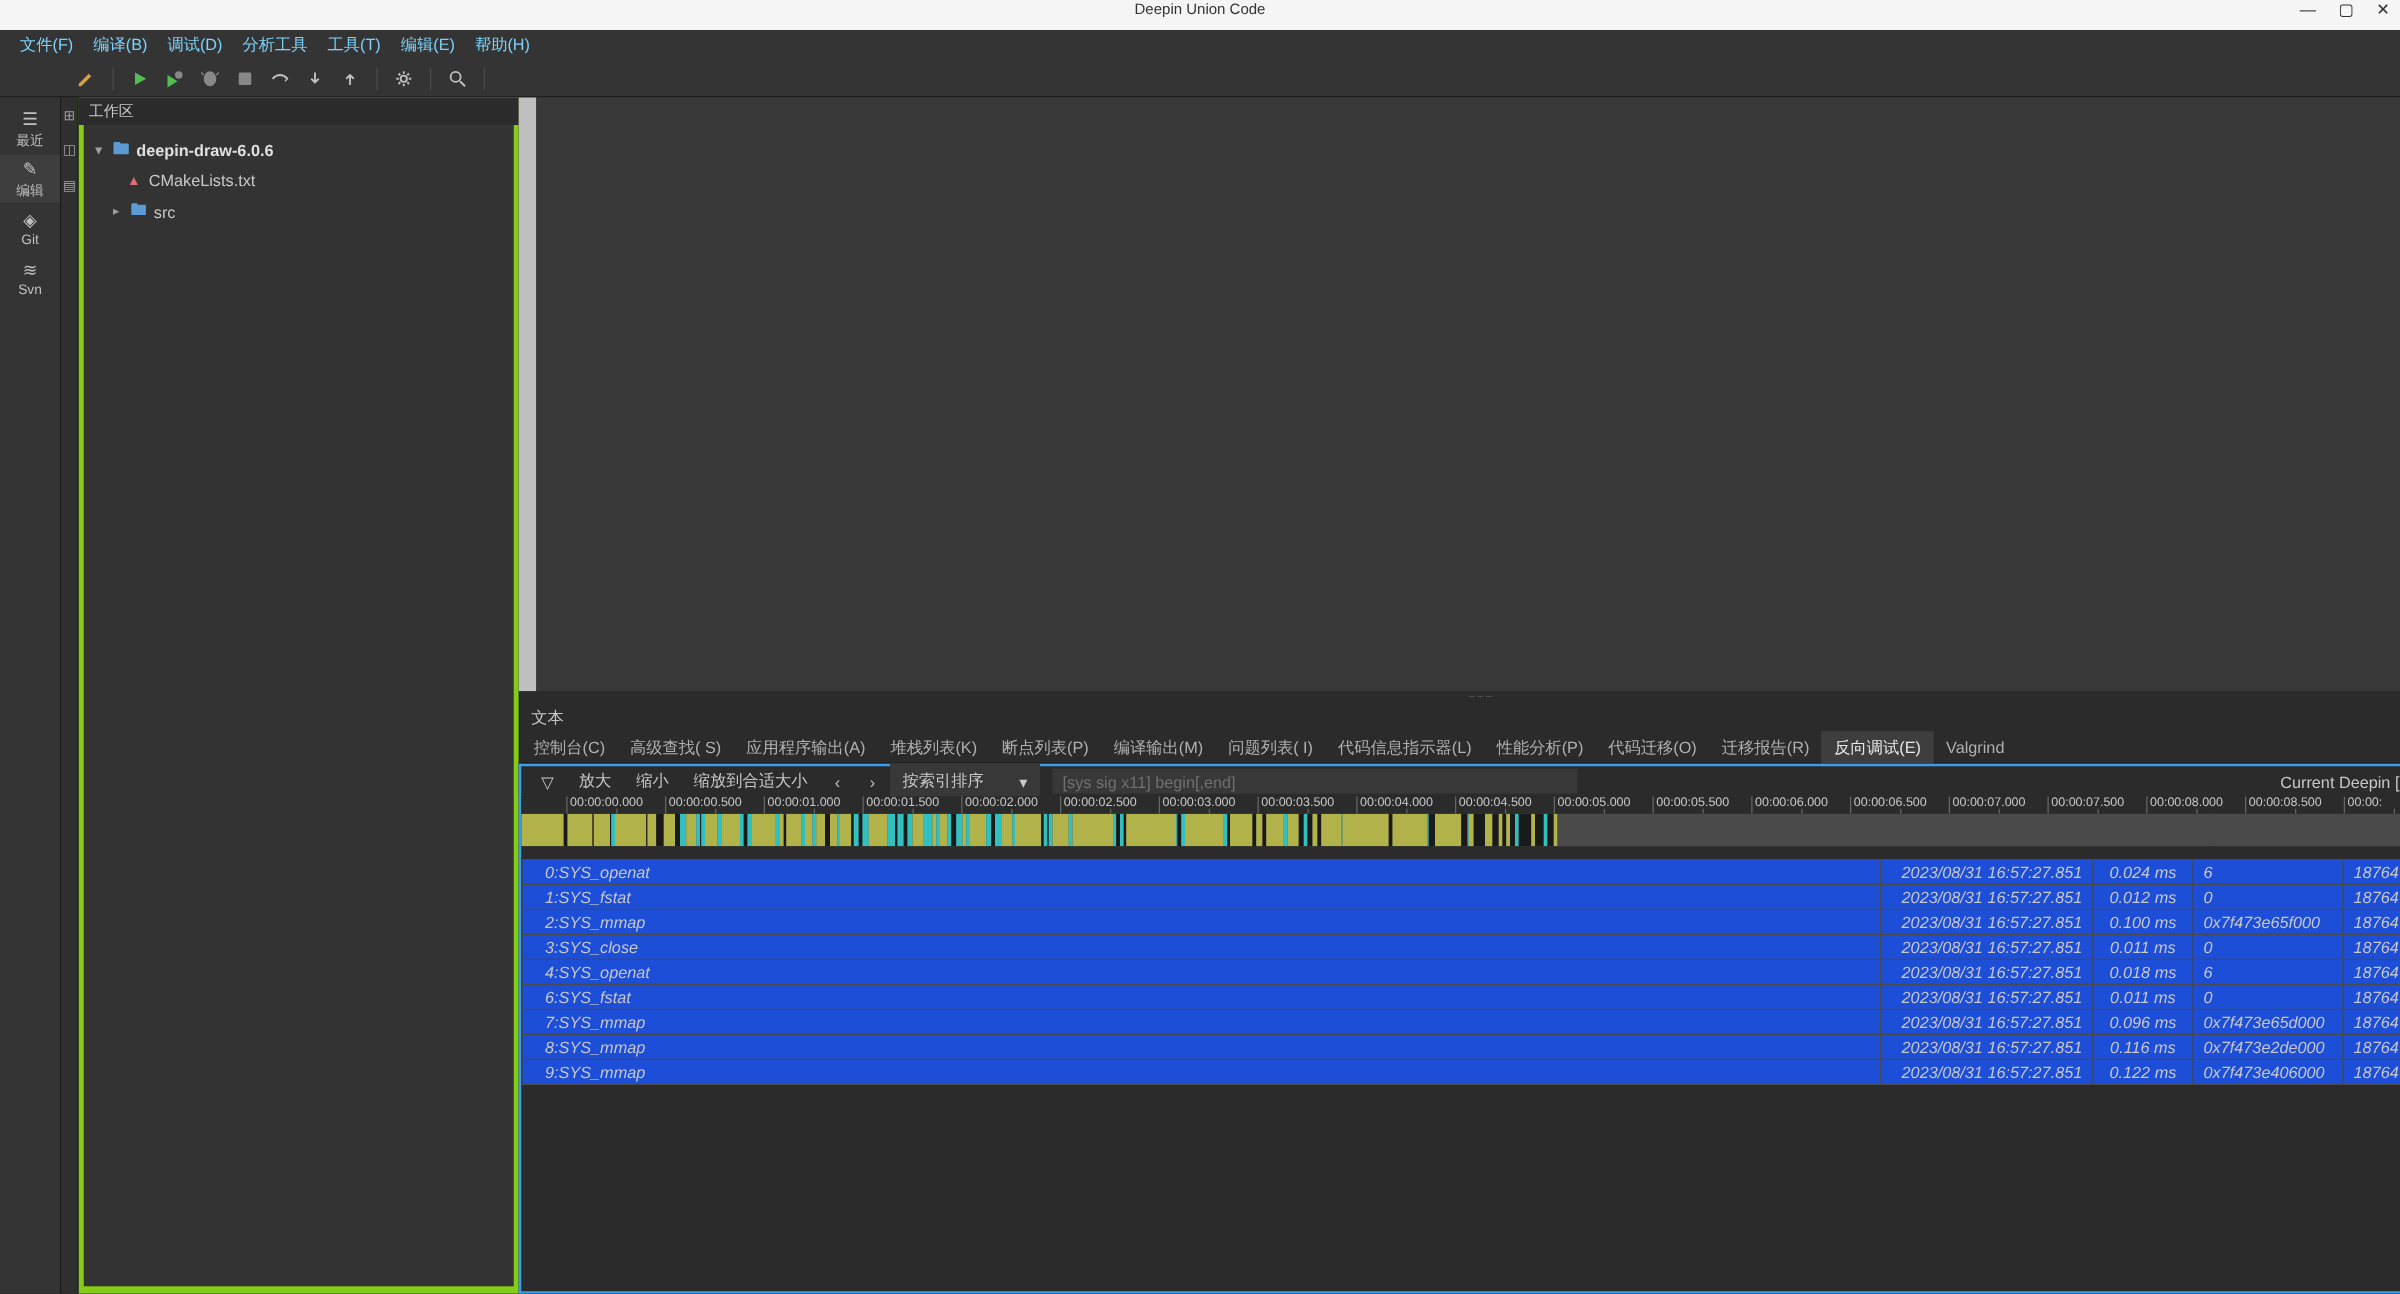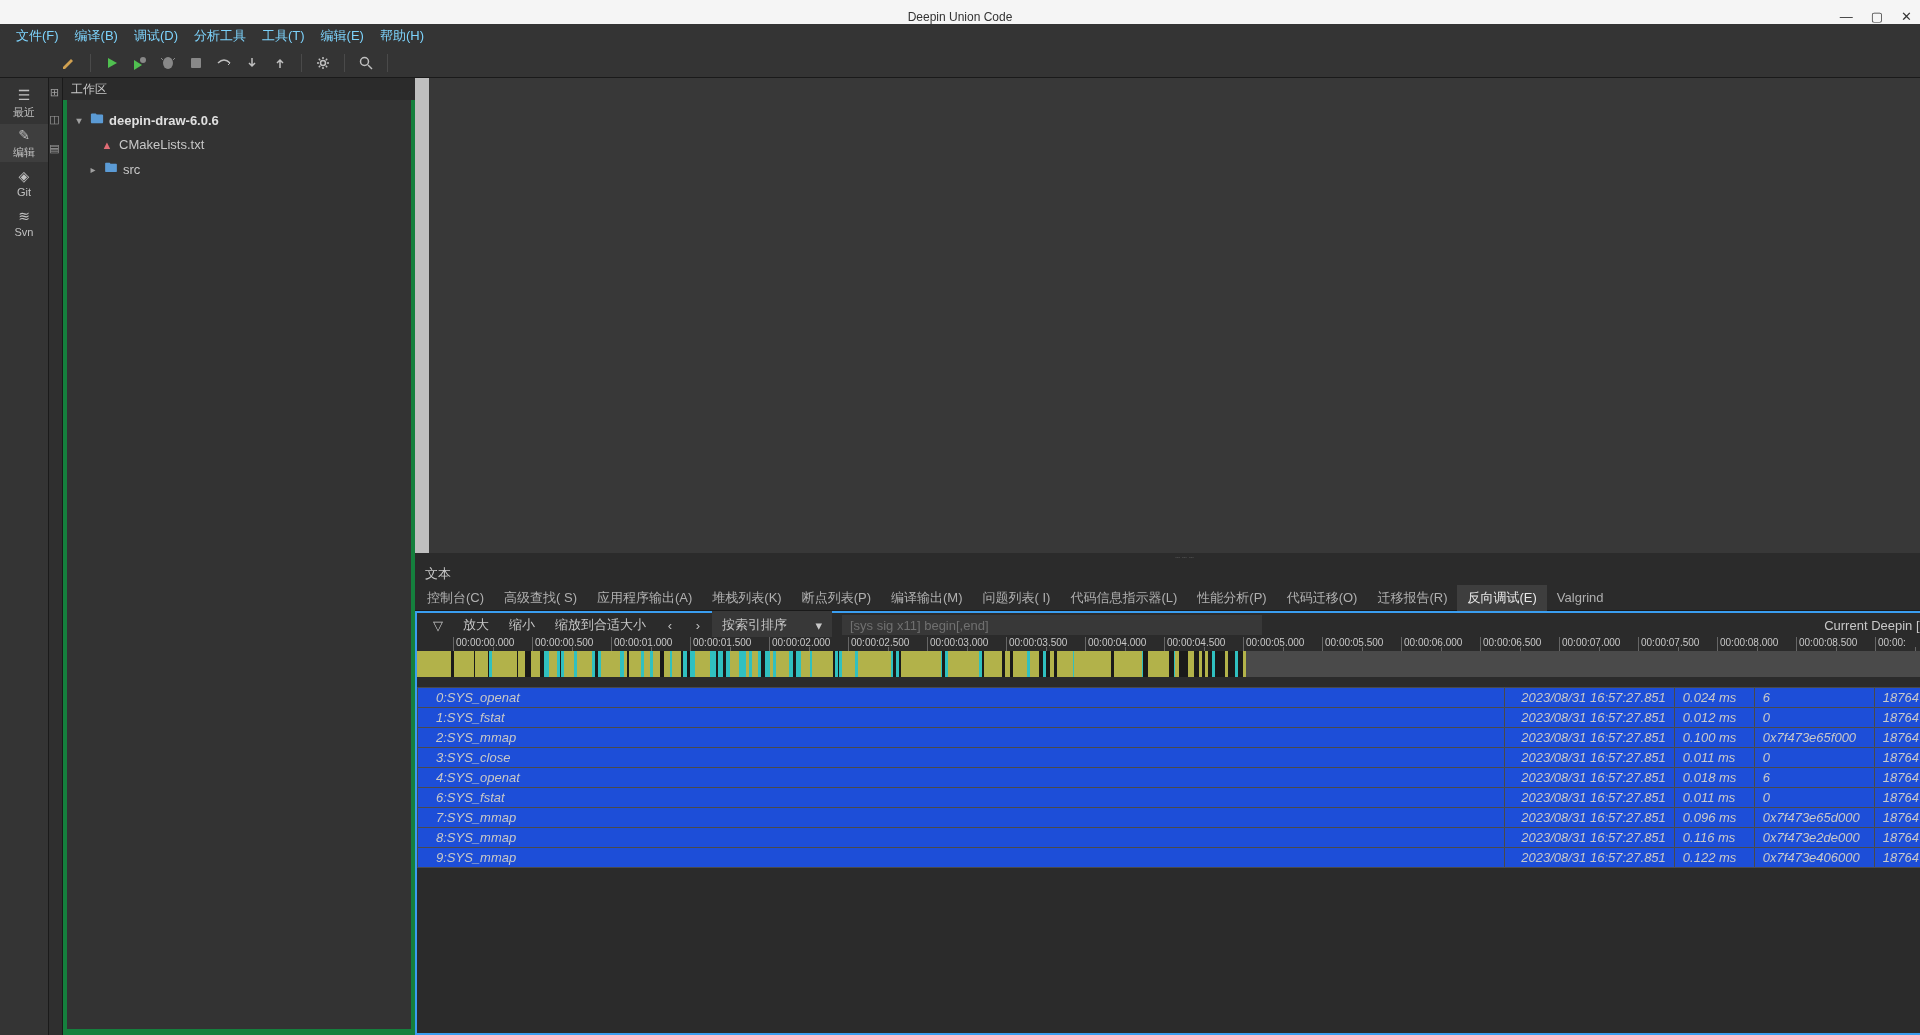--- a/index.html
+++ b/index.html
@@ -1,19 +1,19 @@
 <!DOCTYPE html>
 <html><head>
   <meta charset="utf-8">
   <style>
     * { margin: 0; padding: 0; box-sizing: border-box; font-family: "Microsoft YaHei", sans-serif; }
     body { background: #2b2b2b; color: #c8c8c8; width: 1920px; height: 1035px; overflow: hidden; font-size: 13px; }
     
     
-    .titlebar { height: 24px; background: #f5f5f5; display: flex; align-items: flex-end; justify-content: center; position: relative; color: #333; font-size: 12px; }
+    .titlebar { height: 24px; background: #f5f5f5; display: flex; align-items: flex-start; justify-content: center; position: relative; color: #333; font-size: 12px; }
     .titlebar-controls { position: absolute; right: 8px; display: flex; gap: 18px; }
     .titlebar-controls span { cursor: pointer; font-size: 13px; }
 
     
     .menubar { height: 24px; background: #343434; display: flex; align-items: center; padding: 0 8px; font-size: 13px; }
     .menubar-item { padding: 3px 8px; cursor: pointer; color: #7dd3fc; }
 
     
     .toolbar { height: 30px; background: #343434; border-bottom: 1px solid #1a1a1a; display: flex; align-items: center; padding: 0 58px; gap: 6px; }
     .tool-divider { width: 1px; height: 18px; background: #4a4a4a; margin: 0 4px; }
@@ -26,21 +26,21 @@
     .lsidebar { width: 52px; background: #343434; border-right: 1px solid #1a1a1a; display: flex; flex-direction: column; align-items: center; padding-top: 6px; gap: 2px; }
     .ls-item { width: 48px; height: 38px; display: flex; flex-direction: column; align-items: center; justify-content: center; cursor: pointer; font-size: 11px; color: #c0c0c0; gap: 2px; }
     .ls-item.active { background: #3e3e3e; }
     .ls-icon { font-size: 14px; }
 
     
     .lsidebar2 { width: 32px; background: #2f2f2f; border-right: 1px solid #1a1a1a; display: flex; flex-direction: column; align-items: center; padding-top: 10px; gap: 16px; }
     .ls2-item { writing-mode: vertical-rl; font-size: 11px; color: #a0a0a0; cursor: pointer; }
 
     
-    .workspace { flex: 0 0 352px; background: #15803d; display: flex; flex-direction: column; }
+    .workspace { flex: 0 0 352px; background: #84cc16; display: flex; flex-direction: column; }
     .ws-header { height: 22px; padding: 3px 8px; font-size: 12px; color: #c8c8c8; background: #2b2b2b; }
     .ws-tree { flex: 1; background: #333333; margin: 0 4px 6px 4px; padding: 6px 0; overflow: auto; }
     .tree-item { display: flex; align-items: center; padding: 3px 6px; font-size: 13px; cursor: pointer; gap: 4px; }
     .tree-item.root { font-weight: bold; color: #e0e0e0; }
     .tree-arrow { width: 12px; text-align: center; color: #a0a0a0; font-size: 10px; }
     .tree-icon { width: 16px; text-align: center; }
     .folder-icon { color: #5b9bd5; }
     .file-icon-red { color: #e06c75; font-weight: bold; font-size: 11px; }
 
     
@@ -77,21 +77,21 @@
     .track-segs { position: absolute; left: 0; top: 0; height: 100%; width: 100%; display: flex; }
     .seg { height: 100%; }
 
     
     .ev-table-wrap { flex: 1; border: 2px solid #3a9ef0; border-top: none; overflow: auto; }
     .ev-table { width: 100%; border-collapse: collapse; font-size: 13px; }
     .ev-table td { border: 1px solid #4a4a4a; padding: 2px 8px; height: 20px; }
     .ev-table tr { background: #1d4ed8; font-style: italic; }
     .c-name { width: auto; padding-left: 18px !important; }
     .c-time { width: 170px; text-align: right; }
-    .c-dur { width: 80px; text-align: left; }
+    .c-dur { width: 80px; text-align: center; }
     .c-ret { width: 120px; text-align: left; }
     .c-pid { width: 50px; text-align: right; }
     .c-n { width: 26px; text-align: right; }
   </style>
 </head>
 <body>
 
 <div class="titlebar">
   <span>Deepin Union Code</span>
   <div class="titlebar-controls">

